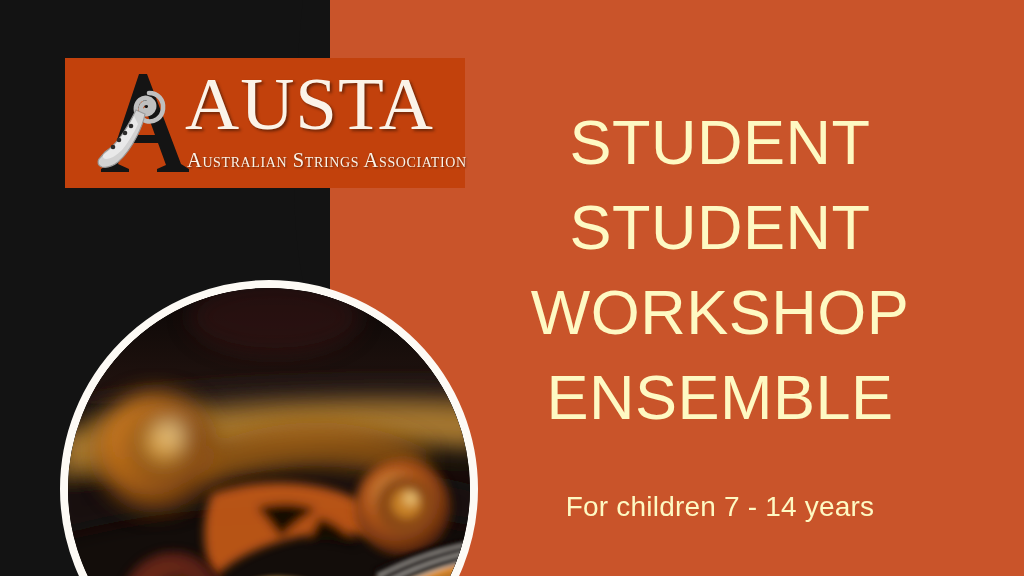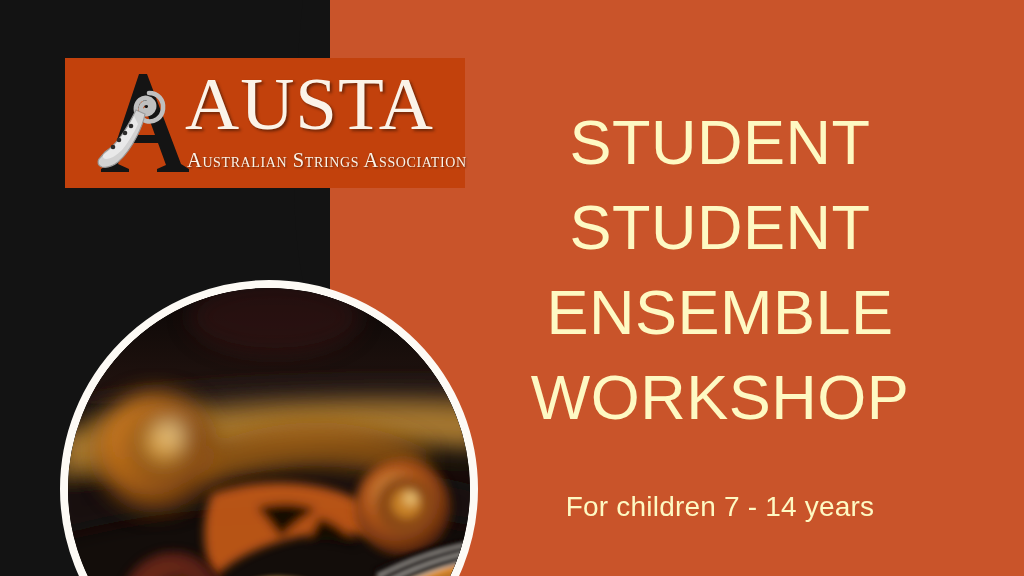--- a/index.html
+++ b/index.html
@@ -289,18 +289,18 @@
         </g>
 
         <rect x="0" y="350" width="418" height="68" fill="#0C0705" opacity="0.35" filter="url(#blurSoft)"></rect>
       </svg>
     </div>
   </div>
 
   <div class="text-block">
     <div class="headline">STUDENT</div>
     <div class="headline">STUDENT</div>
+    <div class="headline">WORKSHOP</div>
     <div class="headline">ENSEMBLE</div>
-    <div class="headline">WORKSHOP</div>
     <div class="subline">For children 7 - 14 years</div>
   </div>
 
 </div>
 
 </body></html>

